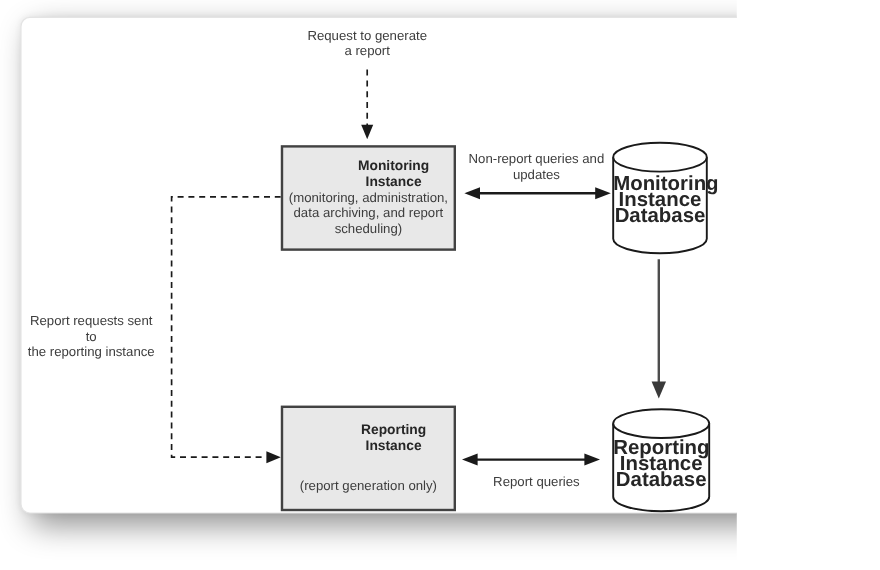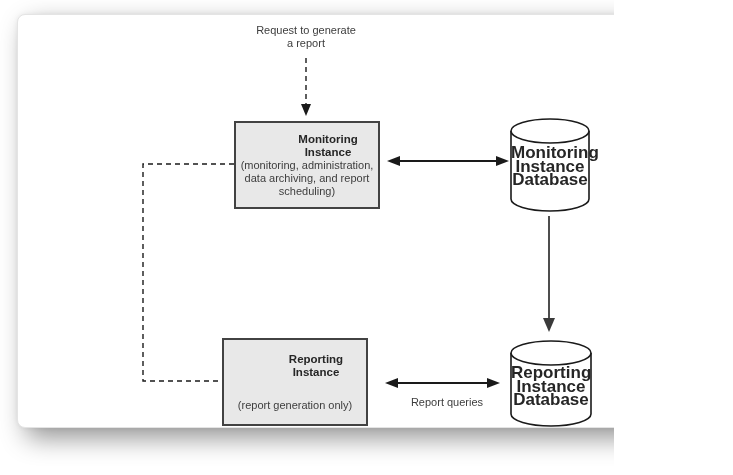--- a/index.html
+++ b/index.html
@@ -69,21 +69,21 @@
   .db-label {
     position: absolute;
     text-align: center;
     font-weight: bold;
     font-size: 17px;
     line-height: 13.5px;
     color: #262626;
     white-space: pre-line;
   }
   #monitoring-box { left: 216px; top: 106px; width: 146px; height: 88px; }
-  #reporting-box  { left: 204px; top: 323px; width: 146px; height: 88px; gap: 20px; }
+  #reporting-box  { left: 216px; top: 323px; width: 146px; height: 88px; gap: 20px; }
   #top-label      { left: 218px; top: 9px;   width: 140px; }
   #nonreport-label{ left: 354px; top: 112px; width: 150px; }
   #copy-label     { left: 528px; top: 226px; width: 152px; }
   #requests-label { left: 2px;   top: 247px; width: 112px; }
   #queries-label  { left: 368px; top: 381px; width: 122px; }
   #monitoring-db-label { left: 493px; top: 131px; width: 78px; }
   #reporting-db-label  { left: 493px; top: 351px; width: 80px; text-align: center; }
 </style>
 </head>
 <body>
@@ -134,26 +134,30 @@
     <div id="top-label" class="label">Request to generate
 a report</div>
 
     <div id="monitoring-box" class="node">
       <div class="node-title">Monitoring Instance</div>
       <div class="node-sub">(monitoring, administration,
 data archiving, and report
 scheduling)</div>
     </div>
 
+    <div id="nonreport-label" class="label">Non-report queries and
+updates</div>
 
     <div id="monitoring-db-label" class="db-label">Monitoring
 Instance
 Database</div>
 
 
+    <div id="requests-label" class="label">Report requests sent to
+the reporting instance</div>
 
     <div id="reporting-box" class="node">
       <div class="node-title">Reporting Instance</div>
       <div class="node-sub">(report generation only)</div>
     </div>
 
     <div id="queries-label" class="label">Report queries</div>
 
     <div id="reporting-db-label" class="db-label">Reporting
 Instance

